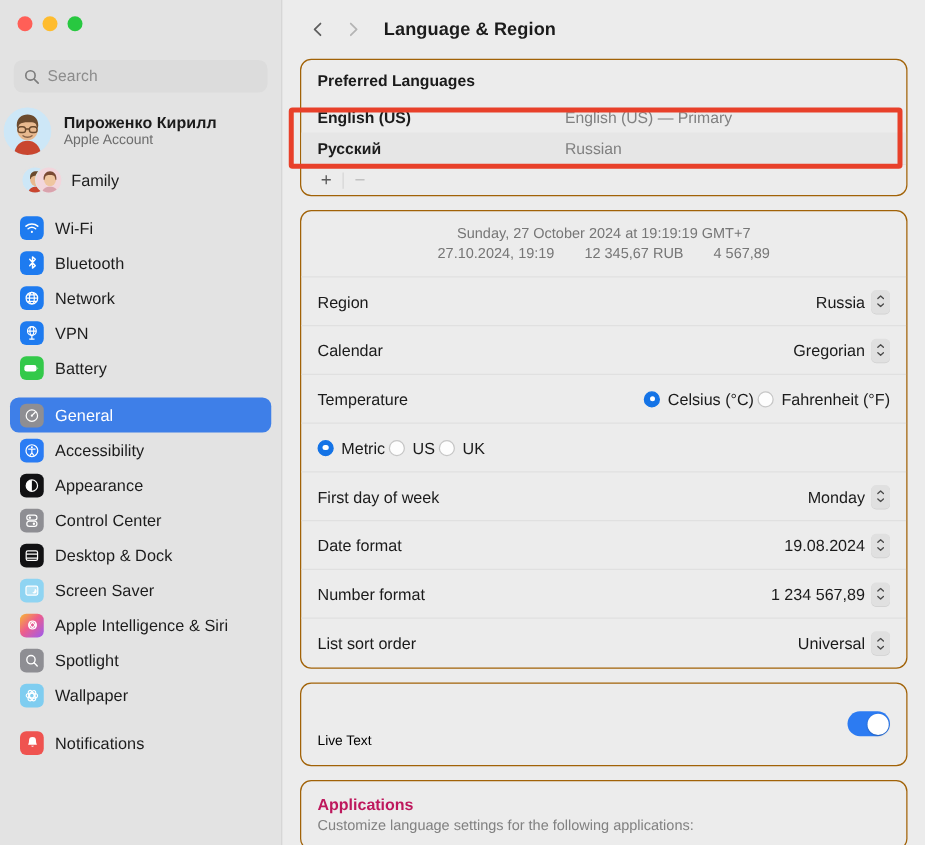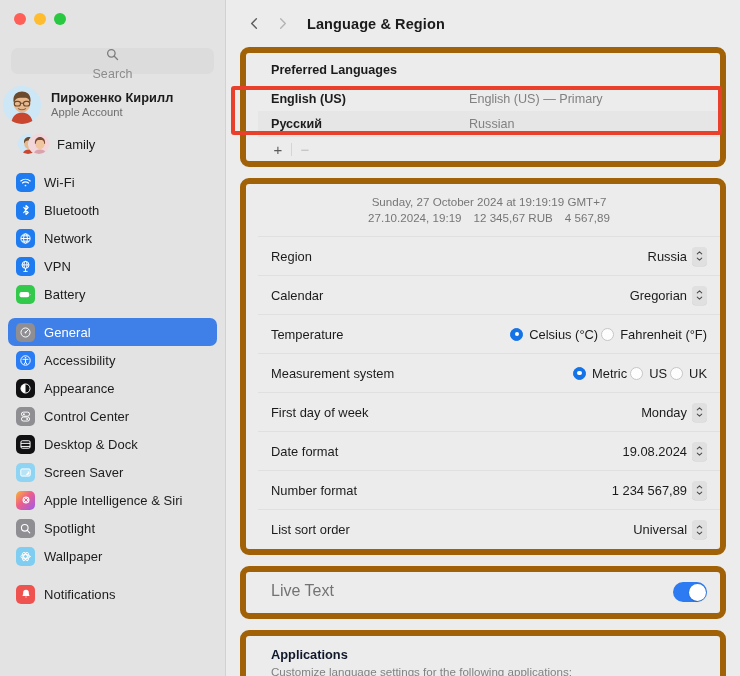--- a/index.html
+++ b/index.html
@@ -28,21 +28,21 @@
   .dot { width: 12px; height: 12px; border-radius: 50%; }
   .dot.red { background: #FF5F57; }
   .dot.yellow { background: #FEBC2E; }
   .dot.green { background: #28C840; }
 
   .search-wrap { padding: 14px 11px 0 11px; }
   .search-box {
     height: 26px; border-radius: 7px;
     background: #DCDCDC;
     display: flex; align-items: center;
-    padding: 0 8px; gap: 6px; flex-direction: column;
+    padding: 0 8px; gap: 6px;
   }
   .search-box .sicon { width: 13px; height: 13px; flex: 0 0 13px; color: #7C7C7C; display:flex; }
   .search-ph { font-size: 12.5px; color: #8C8C8C; letter-spacing: .1px; }
 
   .account {
     display: flex; align-items: center; gap: 10px;
     padding: 12px 10px 0 3px;
   }
   .avatar {
     width: 38px; height: 38px; border-radius: 50%;
@@ -104,25 +104,24 @@
   .navbtn.fwd { color: #B4B4B4; }
   .page-title {
     font-size: 14.5px; font-weight: 700; color: #1B1B1B;
     margin-left: 11px; letter-spacing: .1px;
   }
 
   .content { padding: 0 14px; }
 
   .card {
     background: #ECECEC;
-    border: 6px solid #a16207;
+    border: 1px solid #a16207;
     border-radius: 9px;
     overflow: hidden;
     margin-bottom: 11px;
-    padding-left: 12px;
   }
 
   .pref-head {
     font-size: 12.6px; font-weight: 700; color: #1B1B1B;
     padding: 10px 13px 9px 13px;
   }
   .lang-rows { position: relative; }
   .lang-row {
     display: flex; align-items: center;
     height: 25px; padding: 0 13px;
@@ -153,21 +152,21 @@
   .pm-btn.plus { color: #5A5A5A; }
   .pm-btn.minus { color: #BDBDBD; }
   .pm-div { width: 1px; height: 13px; background: #D5D5D5; margin: 0 2px; }
 
   .preview {
     text-align: center;
     padding: 11px 0 12px 0;
     border-bottom: 1px solid #E0E0E0;
   }
   .preview-l1 { font-size: 11.6px; color: #767676; margin-bottom: 3px; }
-  .preview-l2 { font-size: 11.6px; color: #767676; display: flex; justify-content: center; gap: 12px; }
+  .preview-l2 { font-size: 11.6px; color: #767676; display: flex; justify-content: center; gap: 24px; }
 
   .row {
     display: flex; align-items: center;
     height: 39px; padding: 0 13px;
     border-bottom: 1px solid #E0E0E0;
   }
   .row:last-child { border-bottom: none; }
   .row-label { font-size: 12.9px; color: #1B1B1B; flex: 1 1 auto; }
   .row-right { display: flex; align-items: center; gap: 5px; }
   .row-value { font-size: 12.9px; color: #1B1B1B; }
@@ -199,35 +198,35 @@
     content: ""; width: 4.5px; height: 4.5px;
     border-radius: 50%; background: #fff;
   }
   .radio-label { font-size: 12.9px; color: #1B1B1B; }
 
   .livetext {
     display: flex; align-items: center;
     padding: 10px 13px 11px 13px;
   }
   .lt-text { flex: 1 1 auto; }
-  .lt-title { font-size: 16px; color: #737373; margin-bottom: 2px; }
+  .lt-title { font-size: 11px; color: #000000; margin-bottom: 2px; margin-top: 30px; }
   .lt-sub { font-size: 11.4px; color: #818181; }
   .toggle {
     width: 34px; height: 20px; border-radius: 10px;
     background: #2C7BF2; position: relative; flex: 0 0 34px;
   }
   .toggle .knob {
     position: absolute; top: 1.5px; right: 1.5px;
     width: 17px; height: 17px; border-radius: 50%;
     background: #fff;
     box-shadow: 0 0.5px 1.5px rgba(0,0,0,.3);
   }
 
   .apps-card { padding: 11px 13px 12px 13px; }
-  .apps-title { font-size: 12.8px; font-weight: 700; color: #0f172a; margin-bottom: 3px; }
+  .apps-title { font-size: 12.8px; font-weight: 700; color: #be185d; margin-bottom: 3px; }
   .apps-sub { font-size: 11.6px; color: #818181; }
 </style>
 </head>
 <body>
 
 <div class="sidebar">
 
   <div class="traffic">
     <div class="dot red"></div>
     <div class="dot yellow"></div>
@@ -533,21 +532,20 @@
             <span class="radio-label">Celsius (°C)</span>
           </div>
           <div class="radio-opt">
             <span class="radio"></span>
             <span class="radio-label">Fahrenheit (°F)</span>
           </div>
         </div>
       </div>
 
       <div class="row">
-        <span class="row-label">Measurement system</span>
         <div class="radio-group">
           <div class="radio-opt">
             <span class="radio on"></span>
             <span class="radio-label">Metric</span>
           </div>
           <div class="radio-opt">
             <span class="radio"></span>
             <span class="radio-label">US</span>
           </div>
           <div class="radio-opt">

